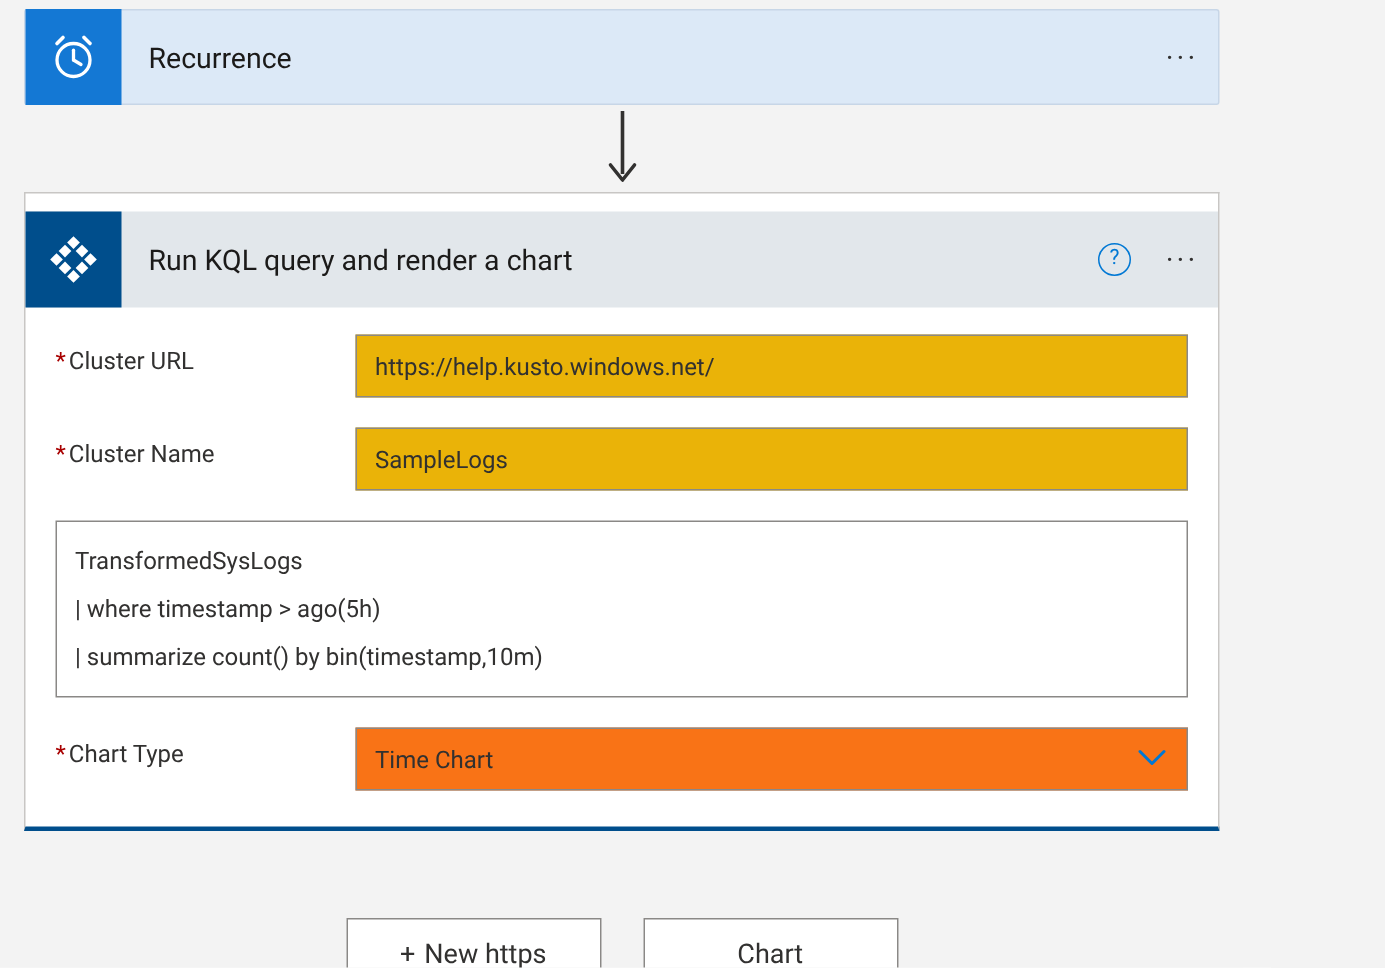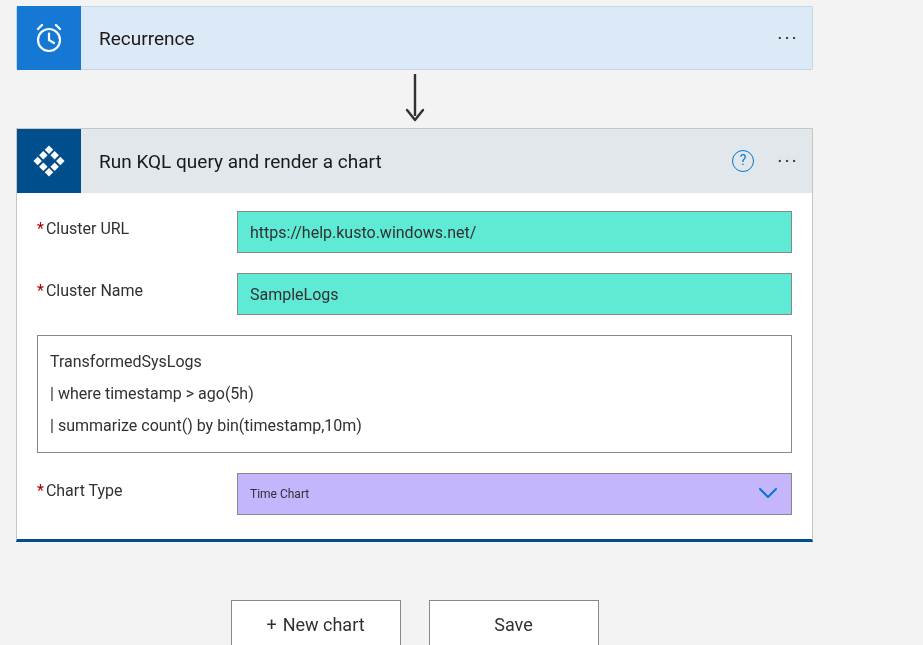--- a/index.html
+++ b/index.html
@@ -67,20 +67,21 @@
   .card-action {
     border: 1px solid #c8c6c4;
     background: #fff;
     border-bottom: 3px solid #004e8c;
   }
   .card-action .card-header {
     display: flex;
     align-items: center;
     height: 64px;
     background: #e2e7eb;
+    margin-top: 12px;
   }
   .card-action .icon-tile {
     width: 64px;
     height: 64px;
     background: #004e8c;
     display: flex;
     align-items: center;
     justify-content: center;
     flex-shrink: 0;
   }
@@ -130,21 +131,21 @@
     flex: 1;
   }
   .text-input {
     width: 100%;
     height: 42px;
     border: 1px solid #8a8886;
     padding: 0 12px;
     font-size: 16px;
     font-family: inherit;
     color: #323130;
-    background: #5eead4;
+    background: #eab308;
   }
   .text-area {
     width: 100%;
     border: 1px solid #8a8886;
     padding: 10px 12px;
     font-size: 16px;
     font-family: inherit;
     color: #323130;
     background: #fff;
     line-height: 2.0;
@@ -153,24 +154,24 @@
   }
 
   .select-wrap {
     position: relative;
   }
   .select-field {
     width: 100%;
     height: 42px;
     border: 1px solid #8a8886;
     padding: 0 40px 0 12px;
-    font-size: 12px;
+    font-size: 16px;
     font-family: inherit;
     color: #323130;
-    background: #c4b5fd;
+    background: #f97316;
     cursor: pointer;
     display: flex;
     align-items: center;
   }
   .select-caret {
     position: absolute;
     right: 14px;
     top: 50%;
     transform: translateY(-50%);
     pointer-events: none;
@@ -291,20 +292,20 @@
           </span>
         </div>
       </div>
 
     </div>
   </div>
 
   <div class="footer">
     <button class="btn">
       <span class="plus">+</span>
-      <span>New chart</span>
+      <span>New https</span>
     </button>
     <button class="btn">
-      <span>Save</span>
+      <span>Chart</span>
     </button>
   </div>
 
 </div>
 
 </body></html>

